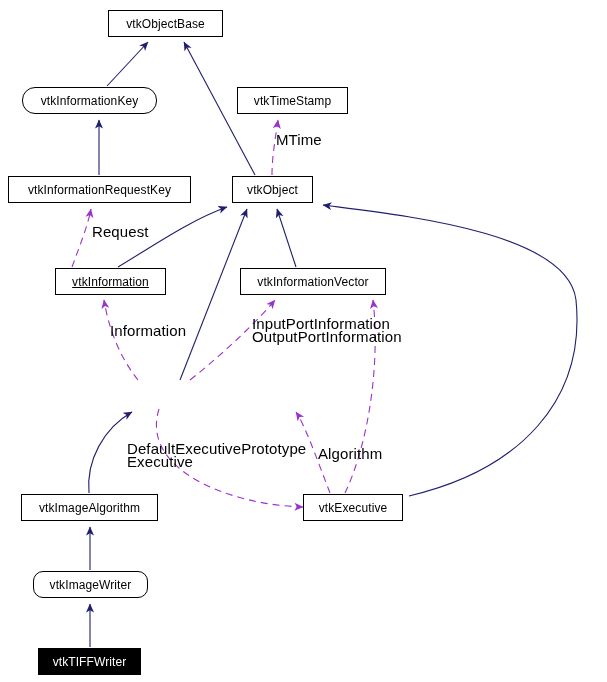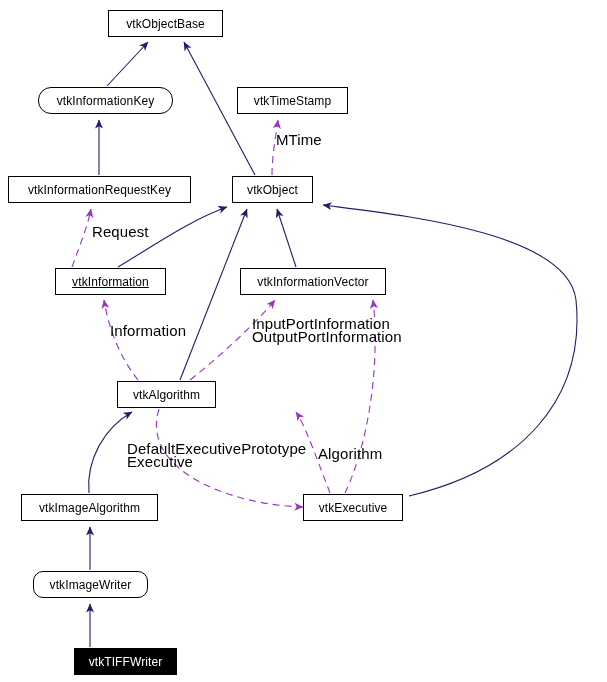--- a/index.html
+++ b/index.html
@@ -33,21 +33,20 @@
     display: flex;
     align-items: center;
     justify-content: center;
     white-space: nowrap;
     letter-spacing: 0.1px;
   }
   .node.current {
     background: #000000;
     color: #ffffff;
     border-color: #000000;
-    margin-left: 36px;
   }
   .edge-label {
     position: absolute;
     font-size: 15px;
     color: #000000;
     line-height: 13px;
     white-space: pre;
     text-align: center;
     letter-spacing: 0.1px;
   }
@@ -102,27 +101,26 @@
 
       <path d="M 345,493 C 370,440 380,360 373,300" marker-end="url(#assoc-arrow)"></path>
 
       <path d="M 159,409 C 140,470 230,505 303,507" marker-end="url(#assoc-arrow)"></path>
 
       <path d="M 330,493 C 318,462 305,425 296,412" marker-end="url(#assoc-arrow)"></path>
     </g>
   </svg>
 
   <div class="node" style="left:108px; top:10px;  width:115px; height:27px;">vtkObjectBase</div>
-  <div class="node" style="left:38px;  top:87px;  width:135px; height:27px;border-radius:13px;">vtkInformationKey</div>
+  <div class="node" style="left:22px;  top:87px;  width:135px; height:27px;border-radius:13px;">vtkInformationKey</div>
   <div class="node" style="left:237px; top:87px;  width:111px; height:27px;">vtkTimeStamp</div>
   <div class="node" style="left:8px;   top:176px; width:183px; height:27px;">vtkInformationRequestKey</div>
   <div class="node" style="left:232px; top:176px; width:81px;  height:27px;">vtkObject</div>
   <div class="node" style="left:55px;  top:268px; width:111px; height:27px;text-decoration:underline;">vtkInformation</div>
   <div class="node" style="left:240px; top:268px; width:146px; height:27px;">vtkInformationVector</div>
-  <div class="node" style="left:117px; top:381px; width:99px;  height:27px;">vtkAlgorithm</div>
   <div class="node" style="left:21px;  top:494px; width:137px; height:27px;">vtkImageAlgorithm</div>
   <div class="node" style="left:303px; top:494px; width:100px; height:27px;">vtkExecutive</div>
   <div class="node" style="left:33px;  top:571px; width:115px; height:27px;border-radius:10px;">vtkImageWriter</div>
   <div class="node current" style="left:38px;  top:648px; width:103px; height:27px;">vtkTIFFWriter</div>
 
   <div class="edge-label" style="left:276px; top:133px; text-align:left;">MTime</div>
   <div class="edge-label" style="left:92px;  top:225px; text-align:center;">Request</div>
   <div class="edge-label" style="left:110px; top:324px; text-align:left;">Information</div>
   <div class="edge-label" style="left:252px; top:317px; text-align:left;">InputPortInformation
 OutputPortInformation</div>

